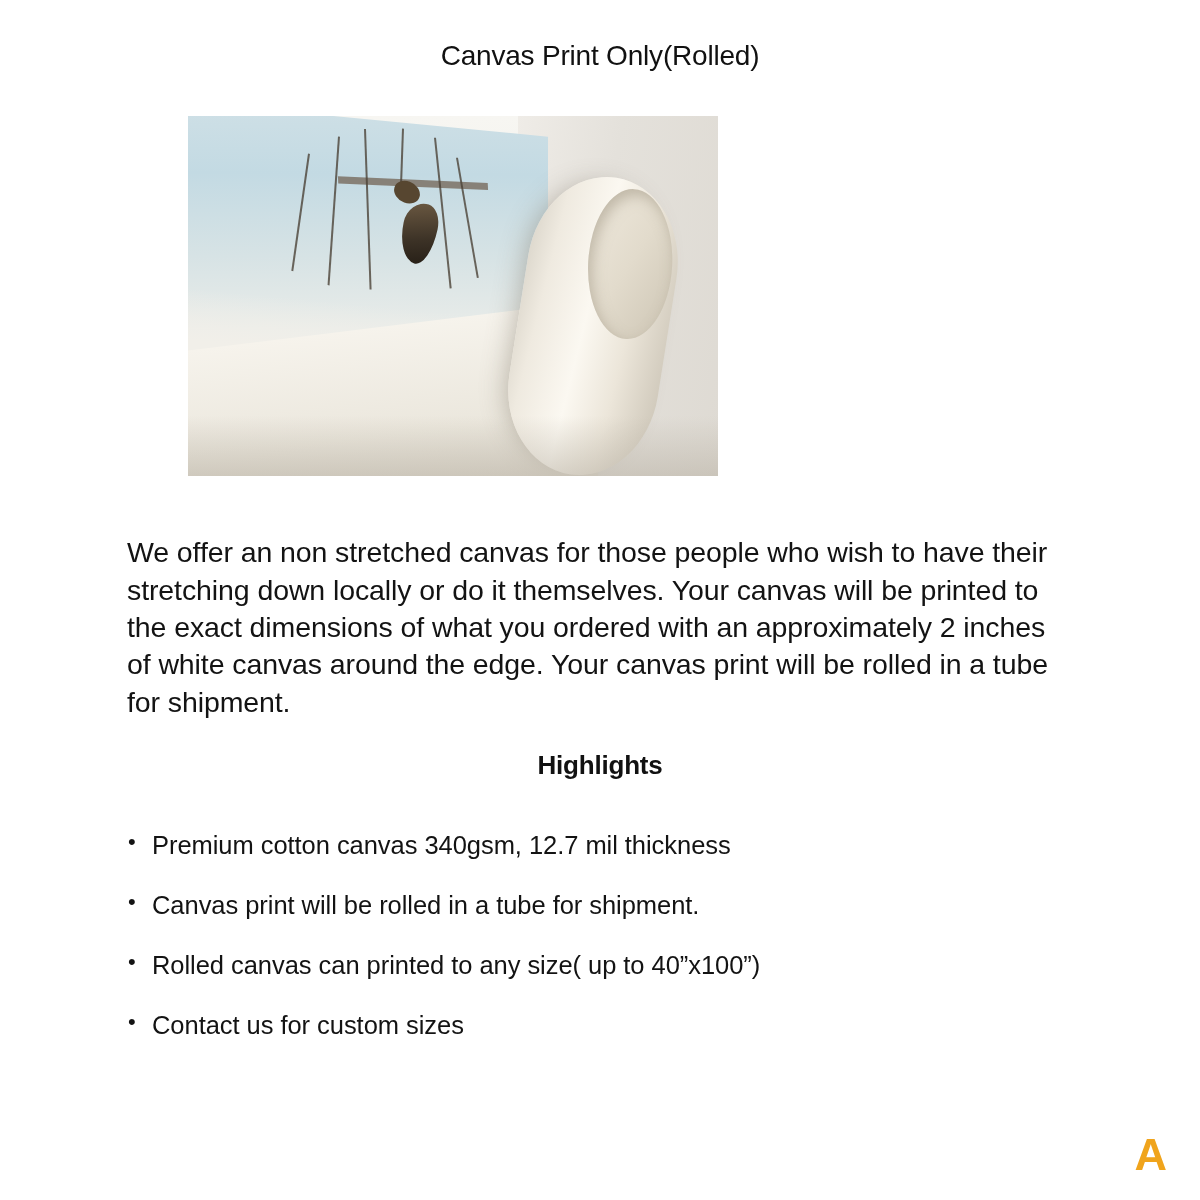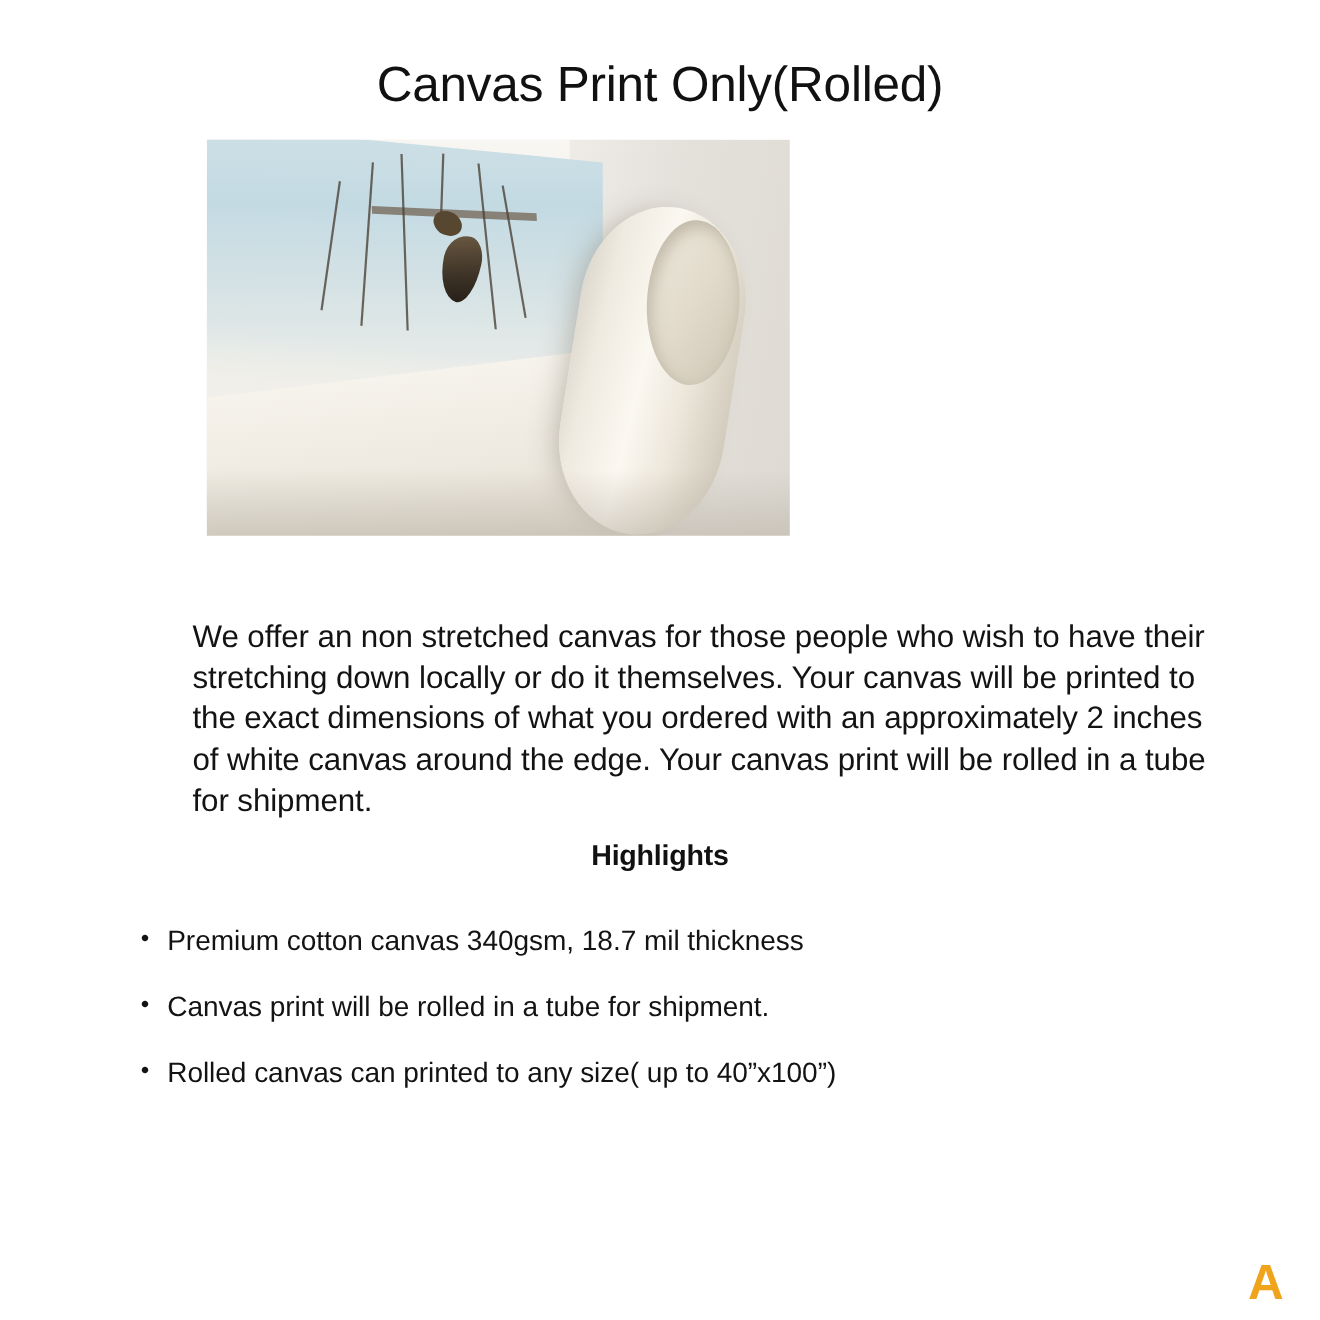--- a/index.html
+++ b/index.html
@@ -17,21 +17,21 @@
   .page {
     position: relative;
     width: 1200px;
     height: 1200px;
     box-sizing: border-box;
   }
 
   
   .title {
     text-align: center;
-    font-size: 45px;
+    font-size: 28px;
     font-weight: 400;
     letter-spacing: -0.2px;
     color: #111111;
     padding-top: 22px;
     line-height: 1.1;
   }
 
   
   .hero {
     position: absolute;
@@ -159,27 +159,26 @@
     bottom: 0;
     width: 100%;
     height: 60px;
     background: linear-gradient(180deg, rgba(210,204,193,0) 0%, rgba(186,179,166,.55) 100%);
   }
 
   
   .body-copy {
     position: absolute;
     left: 127px;
-    top: 502px;
+    top: 487px;
     width: 948px;
     font-size: 28.5px;
     line-height: 1.31;
     color: #131313;
     letter-spacing: -0.1px;
-    margin-left: 48px;
   }
 
   
   .highlights {
     position: absolute;
     left: 0;
     right: 0;
     top: 710px;
     text-align: center;
     font-size: 26px;
@@ -258,22 +257,23 @@
       </div>
       <div class="sheet-shadow"></div>
     </div>
   </div>
 
   <p class="body-copy">We offer an non stretched canvas for those people who wish to have their stretching down locally or do it themselves. Your canvas will be printed to the exact dimensions of what you ordered with an approximately 2 inches of white canvas around the edge. Your canvas print will be rolled in a tube for shipment.</p>
 
   <h2 class="highlights">Highlights</h2>
 
   <ul class="bullets">
-    <li>Premium cotton canvas 340gsm, 18.7 mil thickness</li>
+    <li>Premium cotton canvas 340gsm, 12.7 mil thickness</li>
     <li>Canvas print will be rolled in a tube for shipment.</li>
     <li>Rolled canvas can printed to any size( up to 40”x100”)</li>
+    <li>Contact us for custom sizes</li>
   </ul>
 
   <div class="logo">
     <span class="a-mark">A</span>
   </div>
 
 </div>
 
 </body></html>

